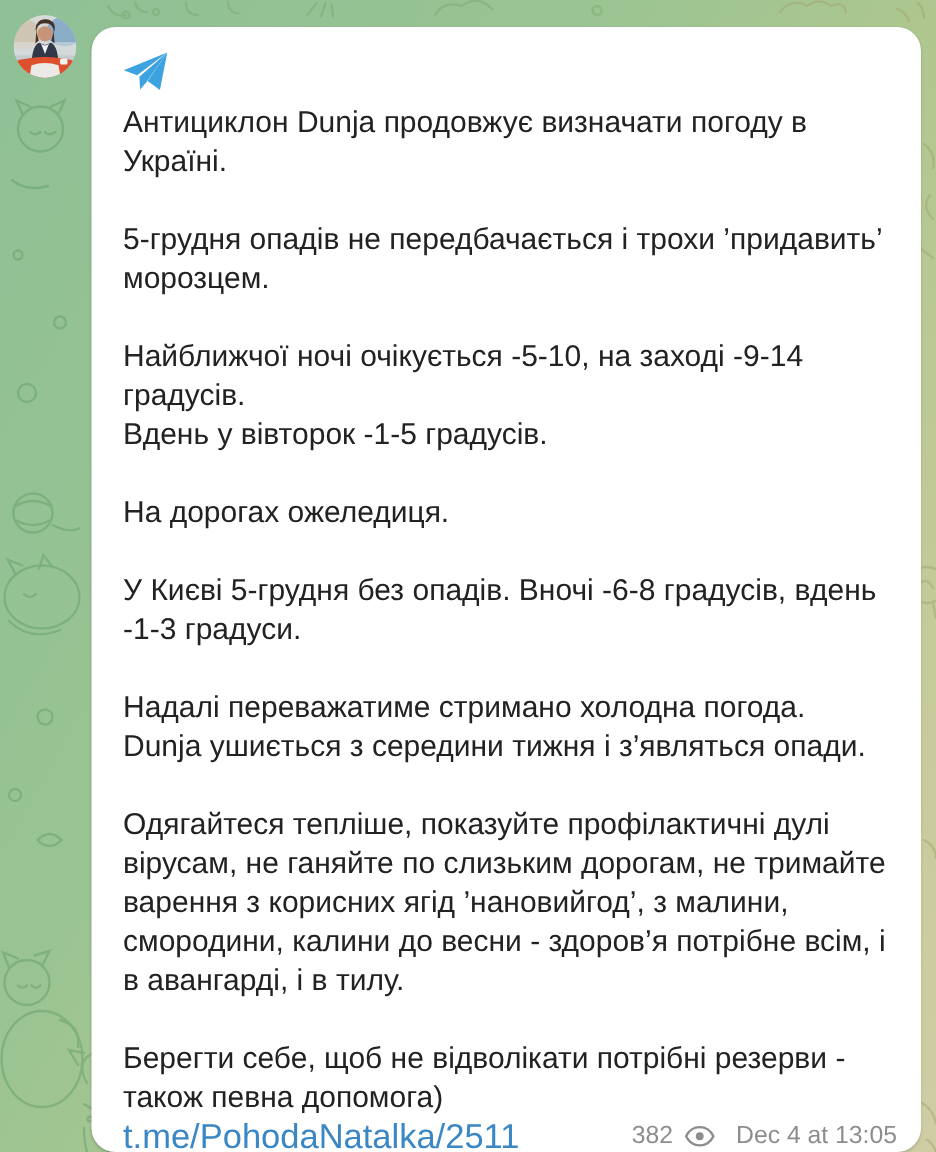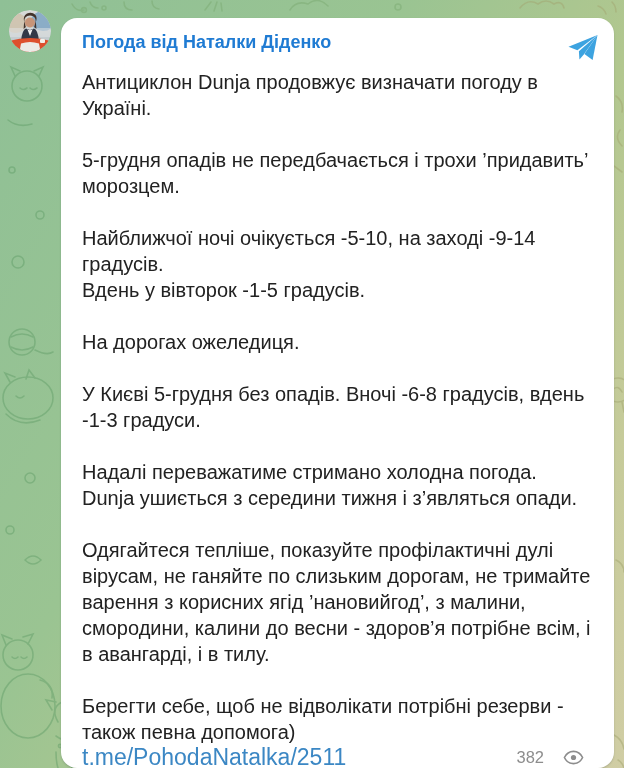--- a/index.html
+++ b/index.html
@@ -28,21 +28,21 @@
   .post-text{
     margin-top:8px;width:520px;
     font-size:20px;line-height:26px;color:#222222;
     white-space:pre;letter-spacing:0;
   }
   .footer{display:flex;align-items:center;margin-top:0;height:24px;width:516px;}
   .post-link{
     color:#3b87c4;font-size:23px;text-decoration:none;cursor:pointer;white-space:nowrap;
   }
   .meta{margin-left:auto;display:flex;align-items:center;color:#8d8d8d;font-size:16.5px;}
-  .views-count{margin-right:19px;}
+  .views-count{margin-right:7px;}
   .eye{margin-right:14px;display:block;}
   .date{white-space:nowrap;}
 </style>
 </head>
 <body>
 
 <svg class="doodles" width="624" height="768" viewBox="0 0 624 768">
   <g fill="none" stroke="#5f9c66" stroke-width="1.6" opacity="0.45" stroke-linecap="round">
 
     <circle cx="27" cy="86" r="15"></circle>
@@ -133,21 +133,20 @@
 
       <path d="M0 31 Q21 25 42 31 L42 42 0 42 Z" fill="#dd4f2d"></path>
       <path d="M12 33.5 Q21 30.5 30 33.5 L31.5 42 10.5 42 Z" fill="#eceae6"></path>
       <rect x="31" y="29" width="5" height="4" rx="1" fill="#f4f1ec"></rect>
     </g>
   </svg>
 </div>
 
 <div class="bubble">
   <div class="bubble-header">
-    <a class="channel-name">Погода від Наталки Діденко</a>
     <svg class="plane" viewBox="0 0 30 27">
       <g fill="#3da3e0">
         <polygon points="29.5,1 0.5,12.8 9.4,16.2"></polygon>
         <polygon points="29.5,1 10.9,17.2 11.4,25.6 15.6,20.8"></polygon>
         <polygon points="29.5,1 16.4,20 24.6,26"></polygon>
       </g>
     </svg>
   </div>
 
   <div class="post-text">Антициклон Dunja продовжує визначати погоду в
@@ -178,15 +177,16 @@
 також певна допомога)</div>
 
   <div class="footer">
     <a class="post-link">t.me/PohodaNatalka/2511</a>
     <div class="meta">
       <span class="views-count">382</span>
       <svg class="eye" width="21" height="15" viewBox="0 0 21 15">
         <path d="M1.4 7.5 C3.3 3.6 6.6 1.4 10.5 1.4 C14.4 1.4 17.7 3.6 19.6 7.5 C17.7 11.4 14.4 13.6 10.5 13.6 C6.6 13.6 3.3 11.4 1.4 7.5 Z" fill="none" stroke="#8d8d8d" stroke-width="1.6"></path>
         <circle cx="10.5" cy="7.5" r="2.6" fill="#8d8d8d"></circle>
       </svg>
+      <span class="date">Dec 4 at 13:05</span>
     </div>
   </div>
 </div>
 
 </body></html>

